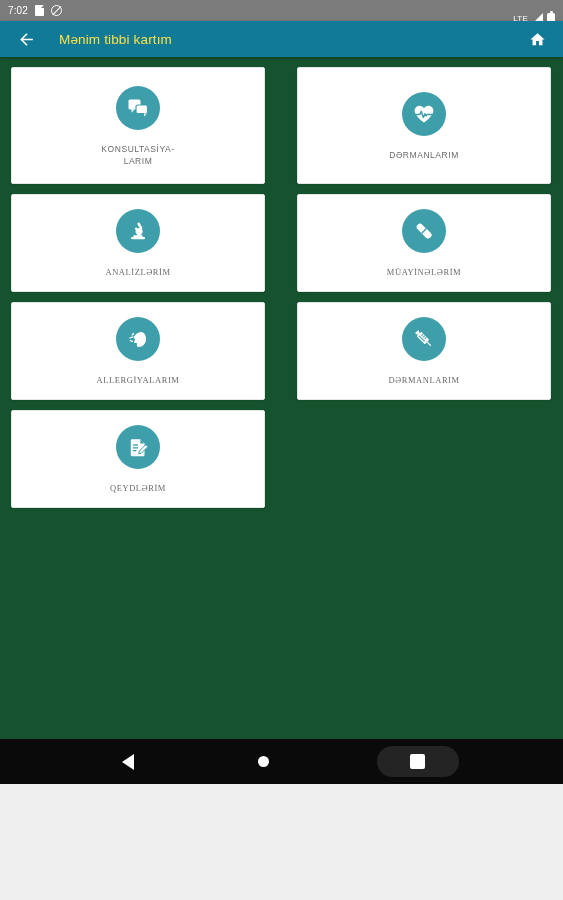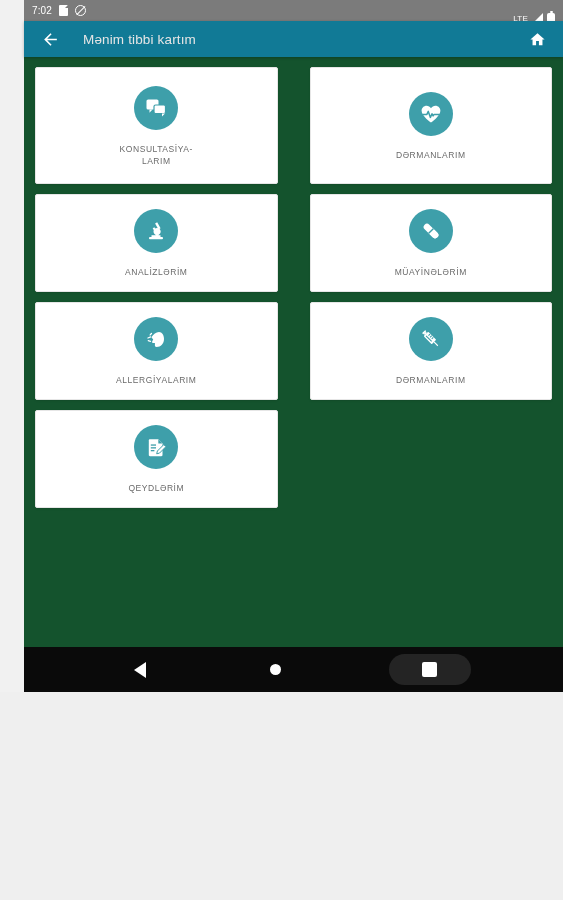--- a/index.html
+++ b/index.html
@@ -8,25 +8,24 @@
     width: 563px;
     height: 900px;
     overflow: hidden;
     background: #efefef;
     font-family: "Liberation Sans", sans-serif;
   }
 
   #screen {
     position: relative;
     width: 563px;
-    height: 692px;
+    height: 784px;
     background: #f1f1f1;
     display: flex;
     flex-direction: column;
-    padding-left: 24px;
   }
 
   
   .status-bar {
     height: 21px;
     background: #7b7b7b;
     color: #ffffff;
     display: flex;
     align-items: center;
     padding: 0 8px;
@@ -115,21 +114,21 @@
     box-shadow: 0 1px 3px rgba(0,0,0,.25);
     position: relative;
     z-index: 5;
   }
   .back-btn {
     width: 24px; height: 24px;
     display: flex; align-items: center; justify-content: center;
     cursor: pointer;
   }
   .app-title {
-    color: #e5e5e5;
+    color: #fde047;
     font-size: 13.5px;
     margin-left: 21px;
     letter-spacing: .15px;
     white-space: nowrap;
   }
   .home-btn {
     margin-left: auto;
     width: 24px; height: 24px;
     display: flex; align-items: center; justify-content: center;
     cursor: pointer;
@@ -161,21 +160,21 @@
     box-shadow: 0 1px 2px rgba(0,0,0,.10);
     display: flex;
     flex-direction: column;
     align-items: center;
     justify-content: center;
     cursor: pointer;
     margin-bottom: 10px;
     padding: 14px 6px 12px 6px;
   }
   .card.tall  { height: 117px; }
-  .card.short { height: 98px;  }
+  .card.short { height: 98px; font-family: Liberation Serif, serif;  }
 
   .icon-circle {
     width: 44px; height: 44px;
     border-radius: 50%;
     background: #3e9faa;
     display: flex;
     align-items: center;
     justify-content: center;
     flex: 0 0 auto;
   }

